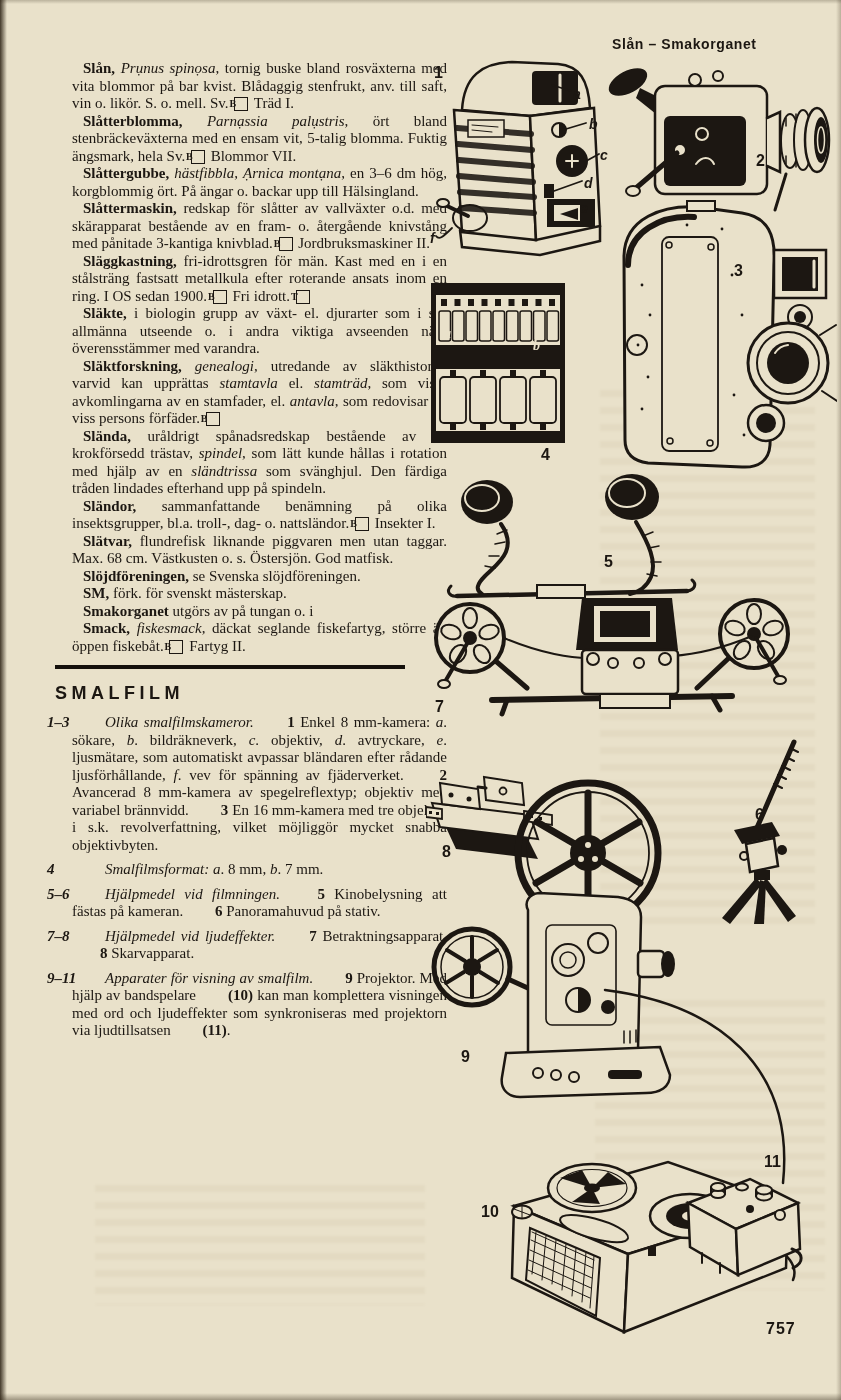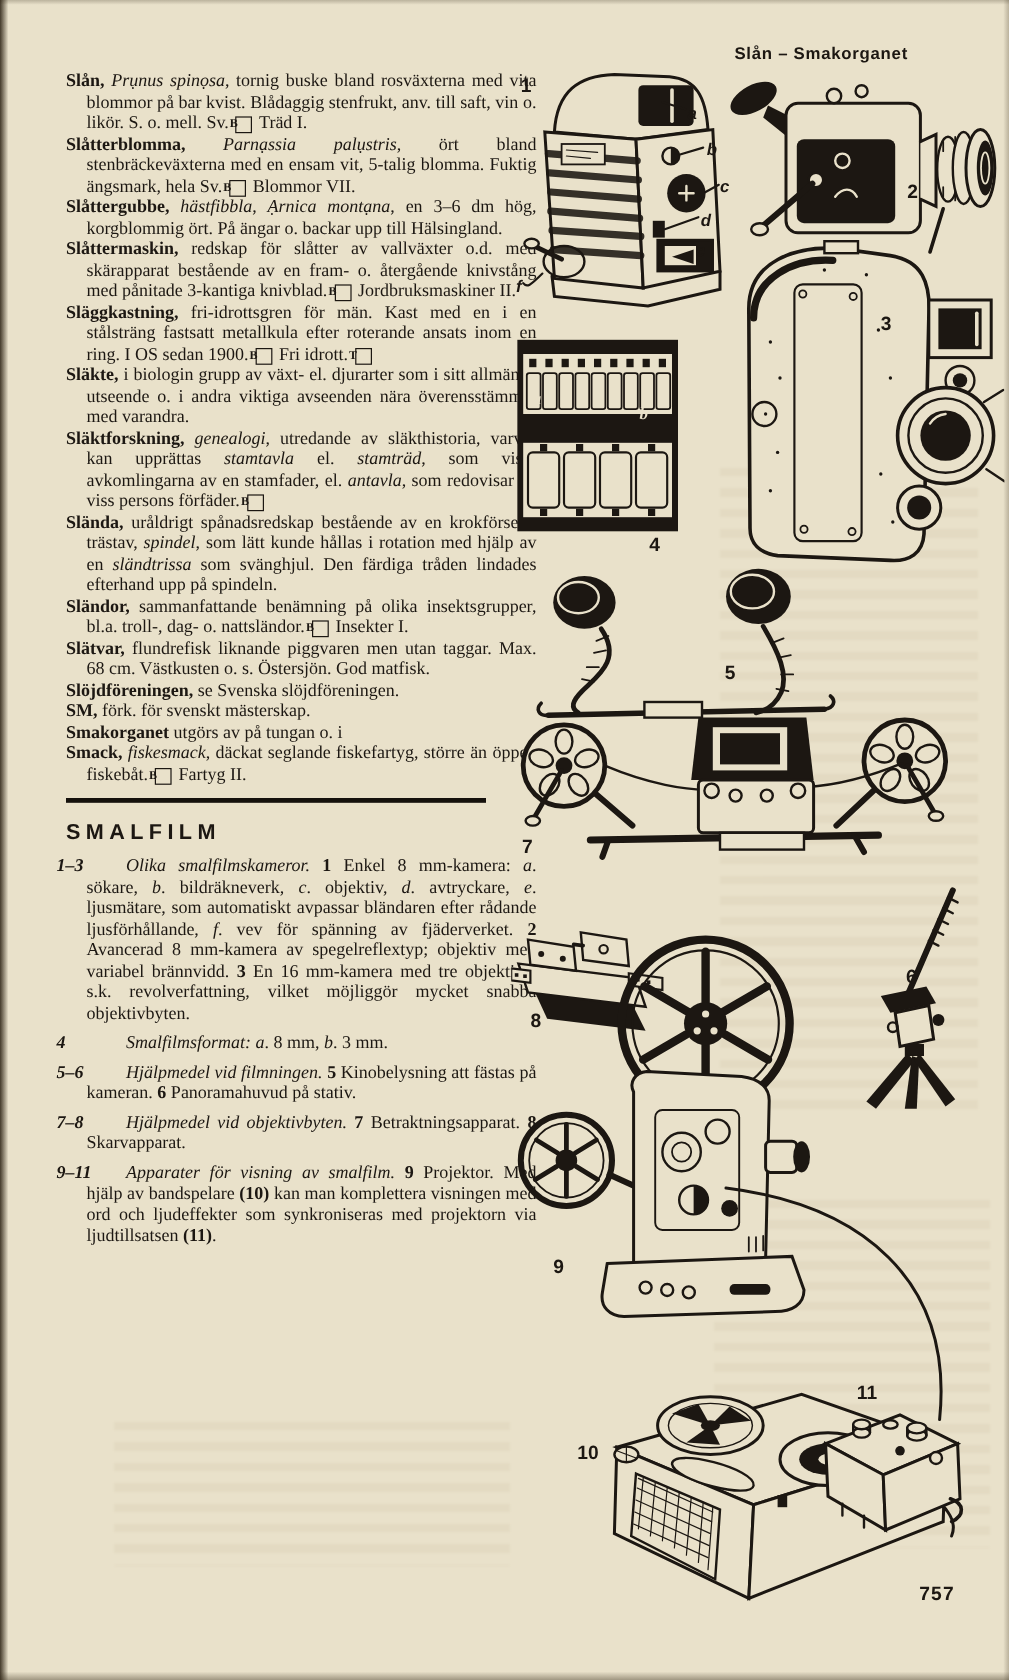--- a/index.html
+++ b/index.html
@@ -14,21 +14,21 @@
   .edge-top{position:absolute;left:0;top:0;width:100%;height:4px;
         background:linear-gradient(180deg,rgba(50,40,22,.25),rgba(50,40,22,0));z-index:30;}
 
   .header{position:absolute;left:612px;top:36px;width:200px;
         font-family:"Liberation Sans",sans-serif;font-weight:bold;font-size:14px;
         letter-spacing:.6px;}
 
   .col-left{position:absolute;left:55px;top:60px;width:392px;}
   .entry{margin:0;padding-left:17px;text-indent:-17px;text-align:justify;
         font-size:15px;line-height:17.5px;}
-  .b{font-weight:bold;}
+  .b{font-weight:bold;margin-left:28px;}
   .i{font-style:italic;}
   .boxsym{display:inline-block;border:1.5px solid #1c1712;width:12px;height:12px;
         line-height:11px;text-align:center;font-weight:bold;font-style:normal;
         font-size:10px;margin:0 2px;vertical-align:1px;font-family:"Liberation Serif",serif;}
   .rule{height:4px;background:#15110c;width:350px;margin:10px 0 14px 0;}
   .sf-head{margin:0 0 10px 0;font-family:"Liberation Sans",sans-serif;font-weight:bold;
         font-size:18px;letter-spacing:4.5px;}
   .sf-item{margin:0 0 7px -8px;padding-left:25px;text-indent:-25px;text-align:justify;
         font-size:15px;line-height:17.5px;}
   .sf-item .num{display:inline-block;width:58px;font-weight:bold;text-indent:0;font-style:italic;}
@@ -75,23 +75,23 @@
         <p class="entry"><span class="b">Slätvar, </span><span>flundrefisk liknande piggvaren men utan taggar. Max. 68 cm. Västkusten o. s. Östersjön. God matfisk.</span></p>
         <p class="entry"><span class="b">Slöjdföreningen, </span><span>se Svenska slöjdföreningen.</span></p>
         <p class="entry"><span class="b">SM, </span><span>förk. för svenskt mästerskap.</span></p>
         <p class="entry"><span class="b">Smakorganet </span><span>utgörs av på tungan o. i</span></p>
         <p class="entry"><span class="b">Smack, </span><span class="i">fiskesmack</span><span>, däckat seglande fiskefartyg, större än öppen fiskebåt. </span><span class="boxsym">B</span><span> Fartyg II.</span></p>
       </div>
     <div class="rule"></div>
     <h2 class="sf-head">SMALFILM</h2>
     <div id="sf-items">
         <p class="sf-item"><span class="num">1–3</span><span class="i">Olika smalfilmskameror.</span><span> </span><span class="b">1</span><span> Enkel 8 mm-kamera: </span><span class="i">a</span><span>. sökare, </span><span class="i">b</span><span>. bildräkneverk, </span><span class="i">c</span><span>. objektiv, </span><span class="i">d</span><span>. avtryckare, </span><span class="i">e</span><span>. ljusmätare, som automatiskt avpassar bländaren efter rådande ljusförhållande, </span><span class="i">f</span><span>. vev för spänning av fjäderverket. </span><span class="b">2</span><span> Avancerad 8 mm-kamera av spegelreflextyp; objektiv med variabel brännvidd. </span><span class="b">3</span><span> En 16 mm-kamera med tre objektiv i s.k. revolverfattning, vilket möjliggör mycket snabba objektivbyten.</span></p>
-        <p class="sf-item"><span class="num">4</span><span class="i">Smalfilmsformat: a</span><span>. 8 mm, </span><span class="i">b</span><span>. 3 mm.</span></p>
+        <p class="sf-item"><span class="num">4</span><span class="i">Smalfilmsformat: a</span><span>. 8 mm, </span><span class="i">b</span><span>. 7 mm.</span></p>
         <p class="sf-item"><span class="num">5–6</span><span class="i">Hjälpmedel vid filmningen.</span><span> </span><span class="b">5</span><span> Kinobelysning att fästas på kameran. </span><span class="b">6</span><span> Panoramahuvud på stativ.</span></p>
-        <p class="sf-item"><span class="num">7–8</span><span class="i">Hjälpmedel vid objektivbyten.</span><span> </span><span class="b">7</span><span> Betraktningsapparat. </span><span class="b">8</span><span> Skarvapparat.</span></p>
+        <p class="sf-item"><span class="num">7–8</span><span class="i">Hjälpmedel vid ljudeffekter.</span><span> </span><span class="b">7</span><span> Betraktningsapparat. </span><span class="b">8</span><span> Skarvapparat.</span></p>
         <p class="sf-item"><span class="num">9–11</span><span class="i">Apparater för visning av smalfilm.</span><span> </span><span class="b">9</span><span> Projektor. Med hjälp av bandspelare </span><span class="b">(10)</span><span> kan man komplettera visningen med ord och ljudeffekter som synkroniseras med projektorn via ljudtillsatsen </span><span class="b">(11)</span><span>.</span></p>
       </div>
   </div>
 
   <svg class="fig" style="left:432px;top:58px" width="215" height="200" viewBox="0 0 215 200">
     <g stroke="#1c1712" fill="none" stroke-linecap="round">
       <path d="M30,52 C32,18 50,5 80,4 L126,6 C148,8 156,22 158,50 L98,58 Z" fill="#e9e1ca" stroke-width="2.5"></path>
       <rect x="100" y="13" width="46" height="34" rx="4" fill="#1c1712" stroke="none"></rect>
       <path d="M128,17 L128,43" stroke="#e9e1ca" stroke-width="3"></path>
       <path d="M22,52 L98,58 L104,182 L30,174 Z" fill="#e9e1ca" stroke-width="2.5"></path>
@@ -423,21 +423,21 @@
   <div class="figlabel" style="left:434px;top:64px">1</div>
   <div class="figlabel" style="left:756px;top:152px">2</div>
   <div class="figlabel" style="left:734px;top:262px">3</div>
   <div class="figlabel" style="left:541px;top:446px">4</div>
   <div class="figlabel" style="left:604px;top:553px">5</div>
   <div class="figlabel" style="left:755px;top:806px">6</div>
   <div class="figlabel" style="left:435px;top:698px">7</div>
   <div class="figlabel" style="left:442px;top:843px">8</div>
   <div class="figlabel" style="left:461px;top:1048px">9</div>
   <div class="figlabel" style="left:481px;top:1203px">10</div>
-  <div class="figlabel" style="left:714px;top:1153px">11</div>
+  <div class="figlabel" style="left:764px;top:1153px">11</div>
 
   <div class="lbl-cam" style="left:573px;top:86px">a</div>
   <div class="lbl-cam" style="left:589px;top:116px">b</div>
   <div class="lbl-cam" style="left:600px;top:147px">c</div>
   <div class="lbl-cam" style="left:584px;top:175px">d</div>
   <div class="lbl-cam" style="left:580px;top:200px">e</div>
   <div class="lbl-cam" style="left:430px;top:230px">f</div>
 
   <div class="lbl-film" style="left:444px;top:326px">a</div>
   <div class="lbl-film" style="left:533px;top:338px">b</div>

